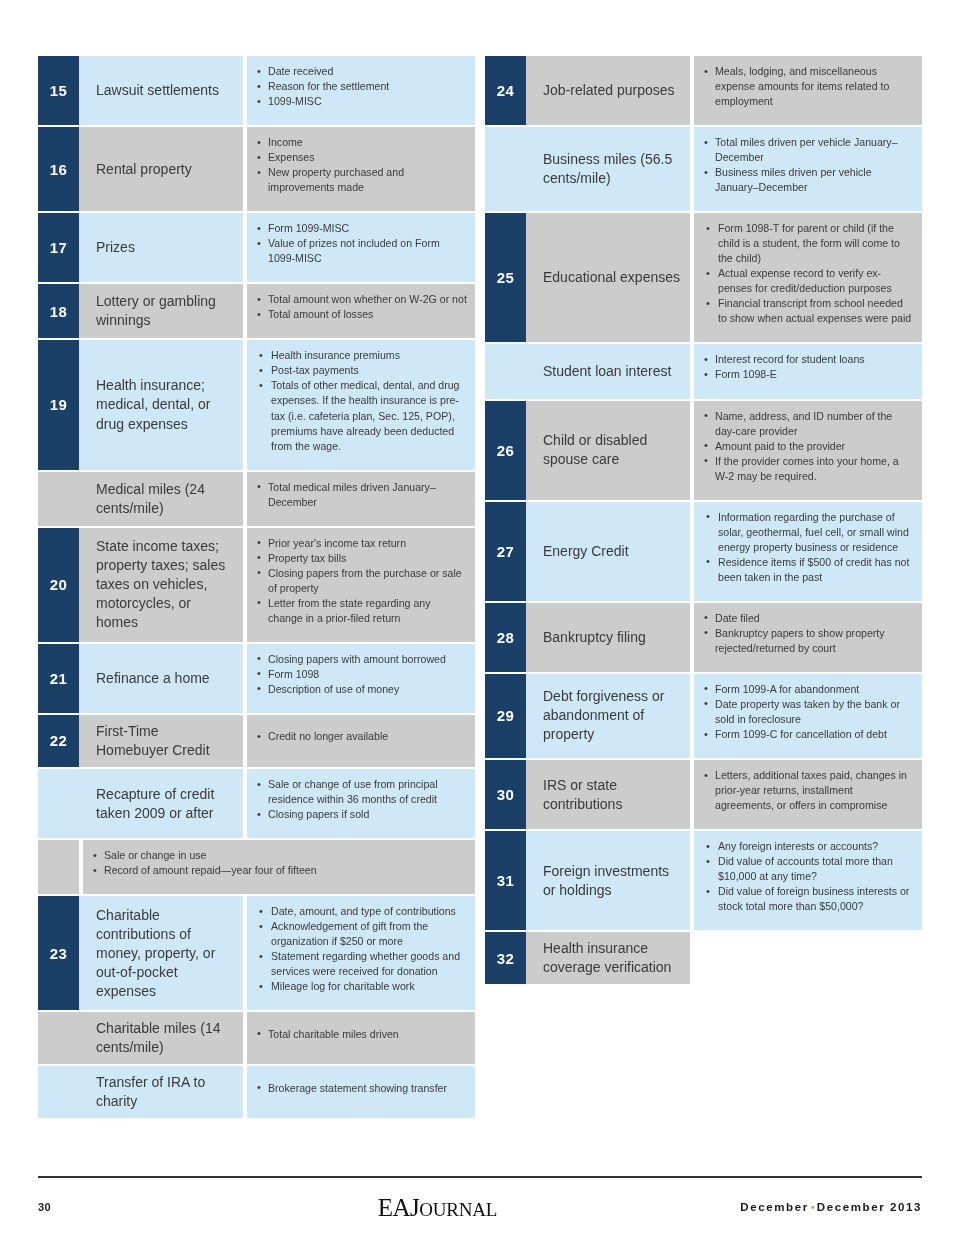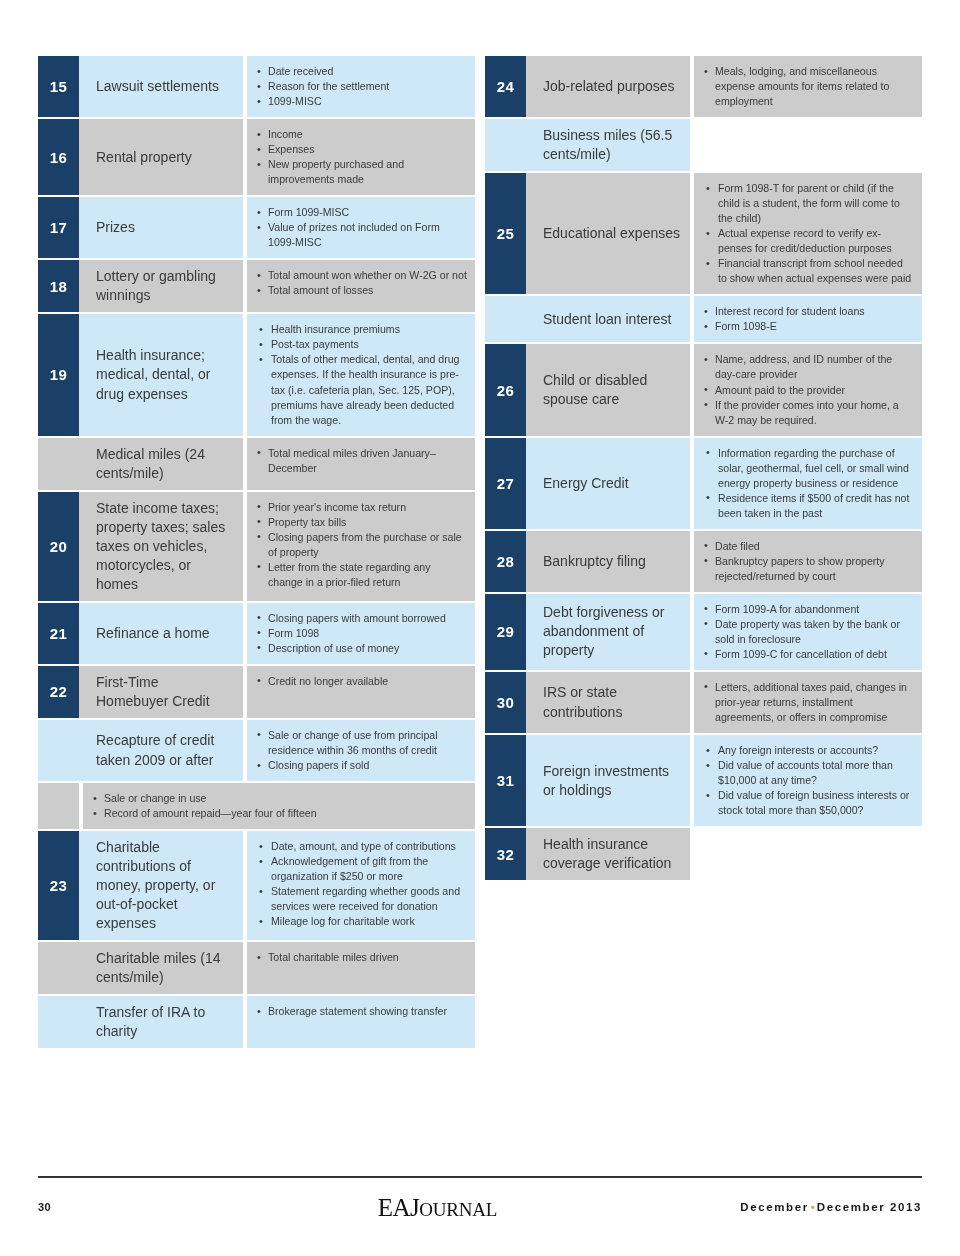--- a/index.html
+++ b/index.html
@@ -72,21 +72,22 @@
   }
 
   .gap {
     flex: 0 0 4px;
     background: #ffffff;
   }
 
   .bullets {
     flex: 1 1 auto;
     display: flex;
-    padding: 8px 8px 8px 10px;
+    align-items: center;
+    padding: 8px 8px 16px 10px;
     box-sizing: border-box;
   }
   .bullets ul {
     margin: 0;
     padding: 0;
     list-style: none;
     width: 100%;
   }
   .bullets li {
     position: relative;
@@ -356,20 +357,26 @@
           <div class="bullets">
             <ul>
               <li>Meals, lodging, and miscellaneous expense amounts for items related to employment</li>
             </ul>
           </div>
         </div>
         <div class="row t-sub-blue">
           <div class="num empty"></div>
           <div class="label">Business miles (56.5 cents/mile)</div>
           <div class="gap"></div>
+          <div class="bullets">
+            <ul>
+              <li>Total miles driven per vehicle January–December</li>
+              <li>Business miles driven per vehicle January–December</li>
+            </ul>
+          </div>
         </div>
         <div class="row t-gray">
           <div class="num">25</div>
           <div class="label">Educational expenses</div>
           <div class="gap"></div>
           <div class="bullets wide">
             <ul>
               <li>Form 1098-T for parent or child (if the child is a student, the form will come to the child)</li>
               <li>Actual expense record to verify ex-penses for credit/deduction purposes</li>
               <li>Financial transcript from school needed to show when actual expenses were paid</li>

